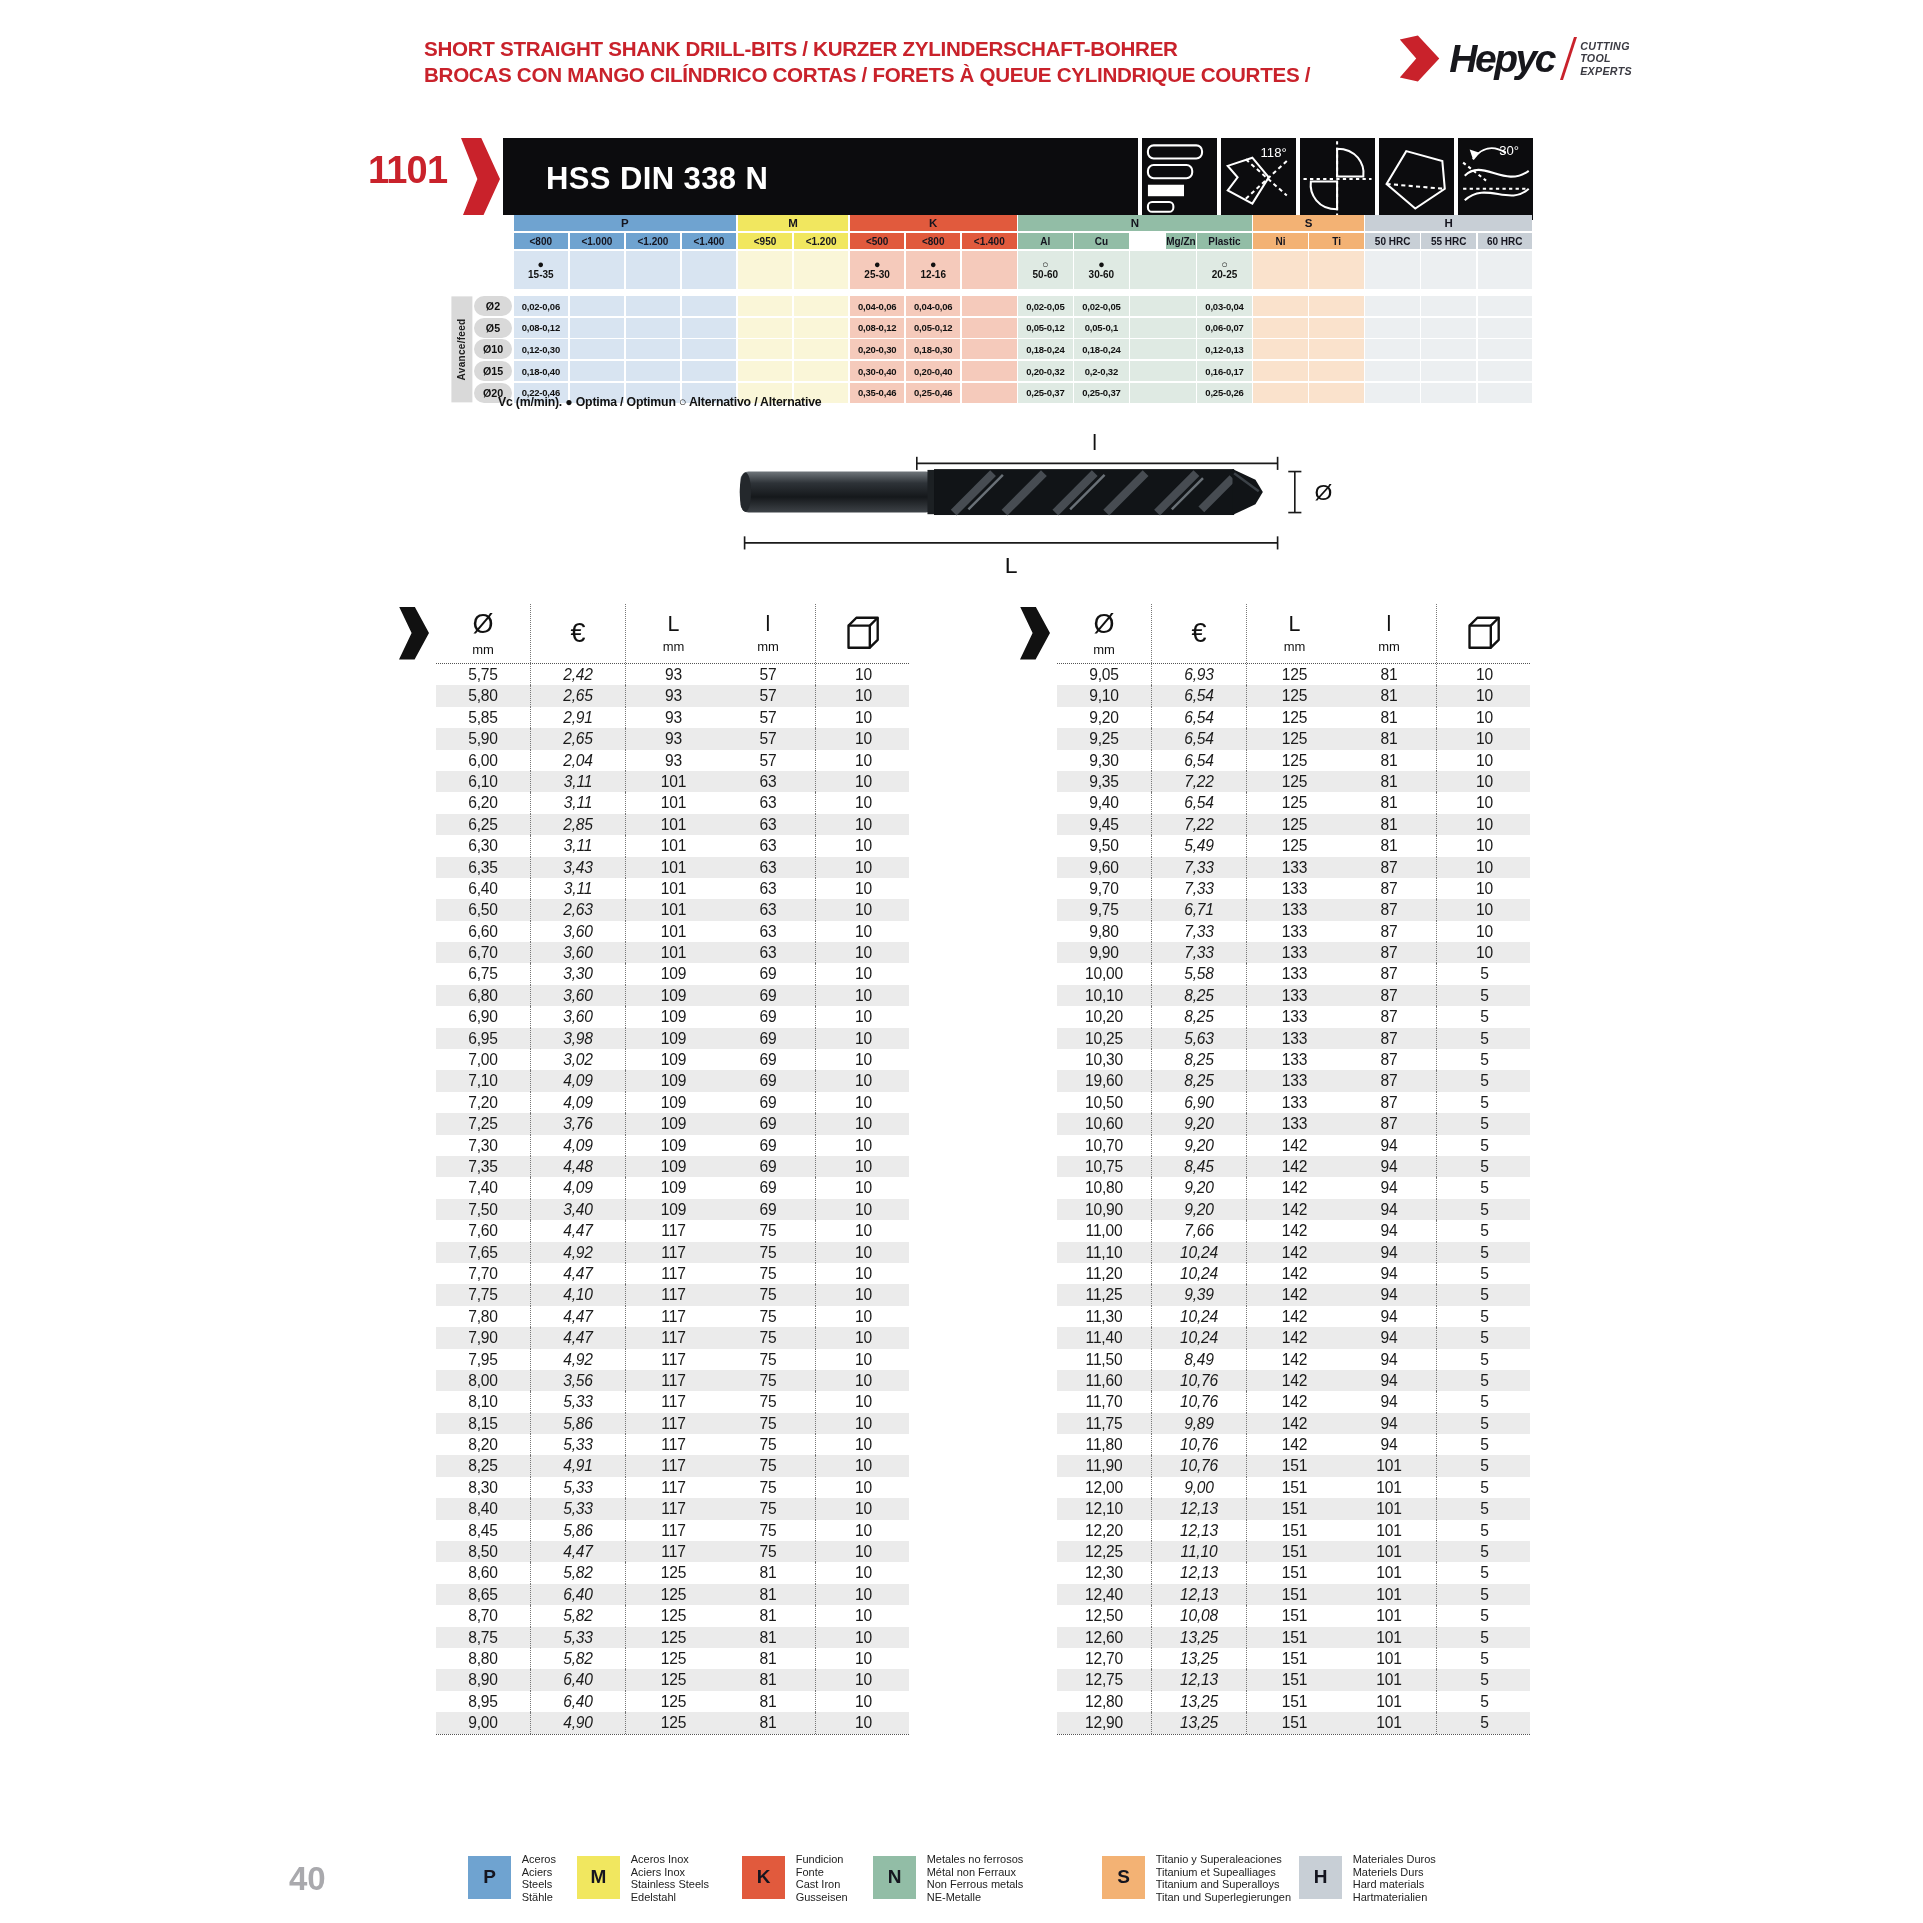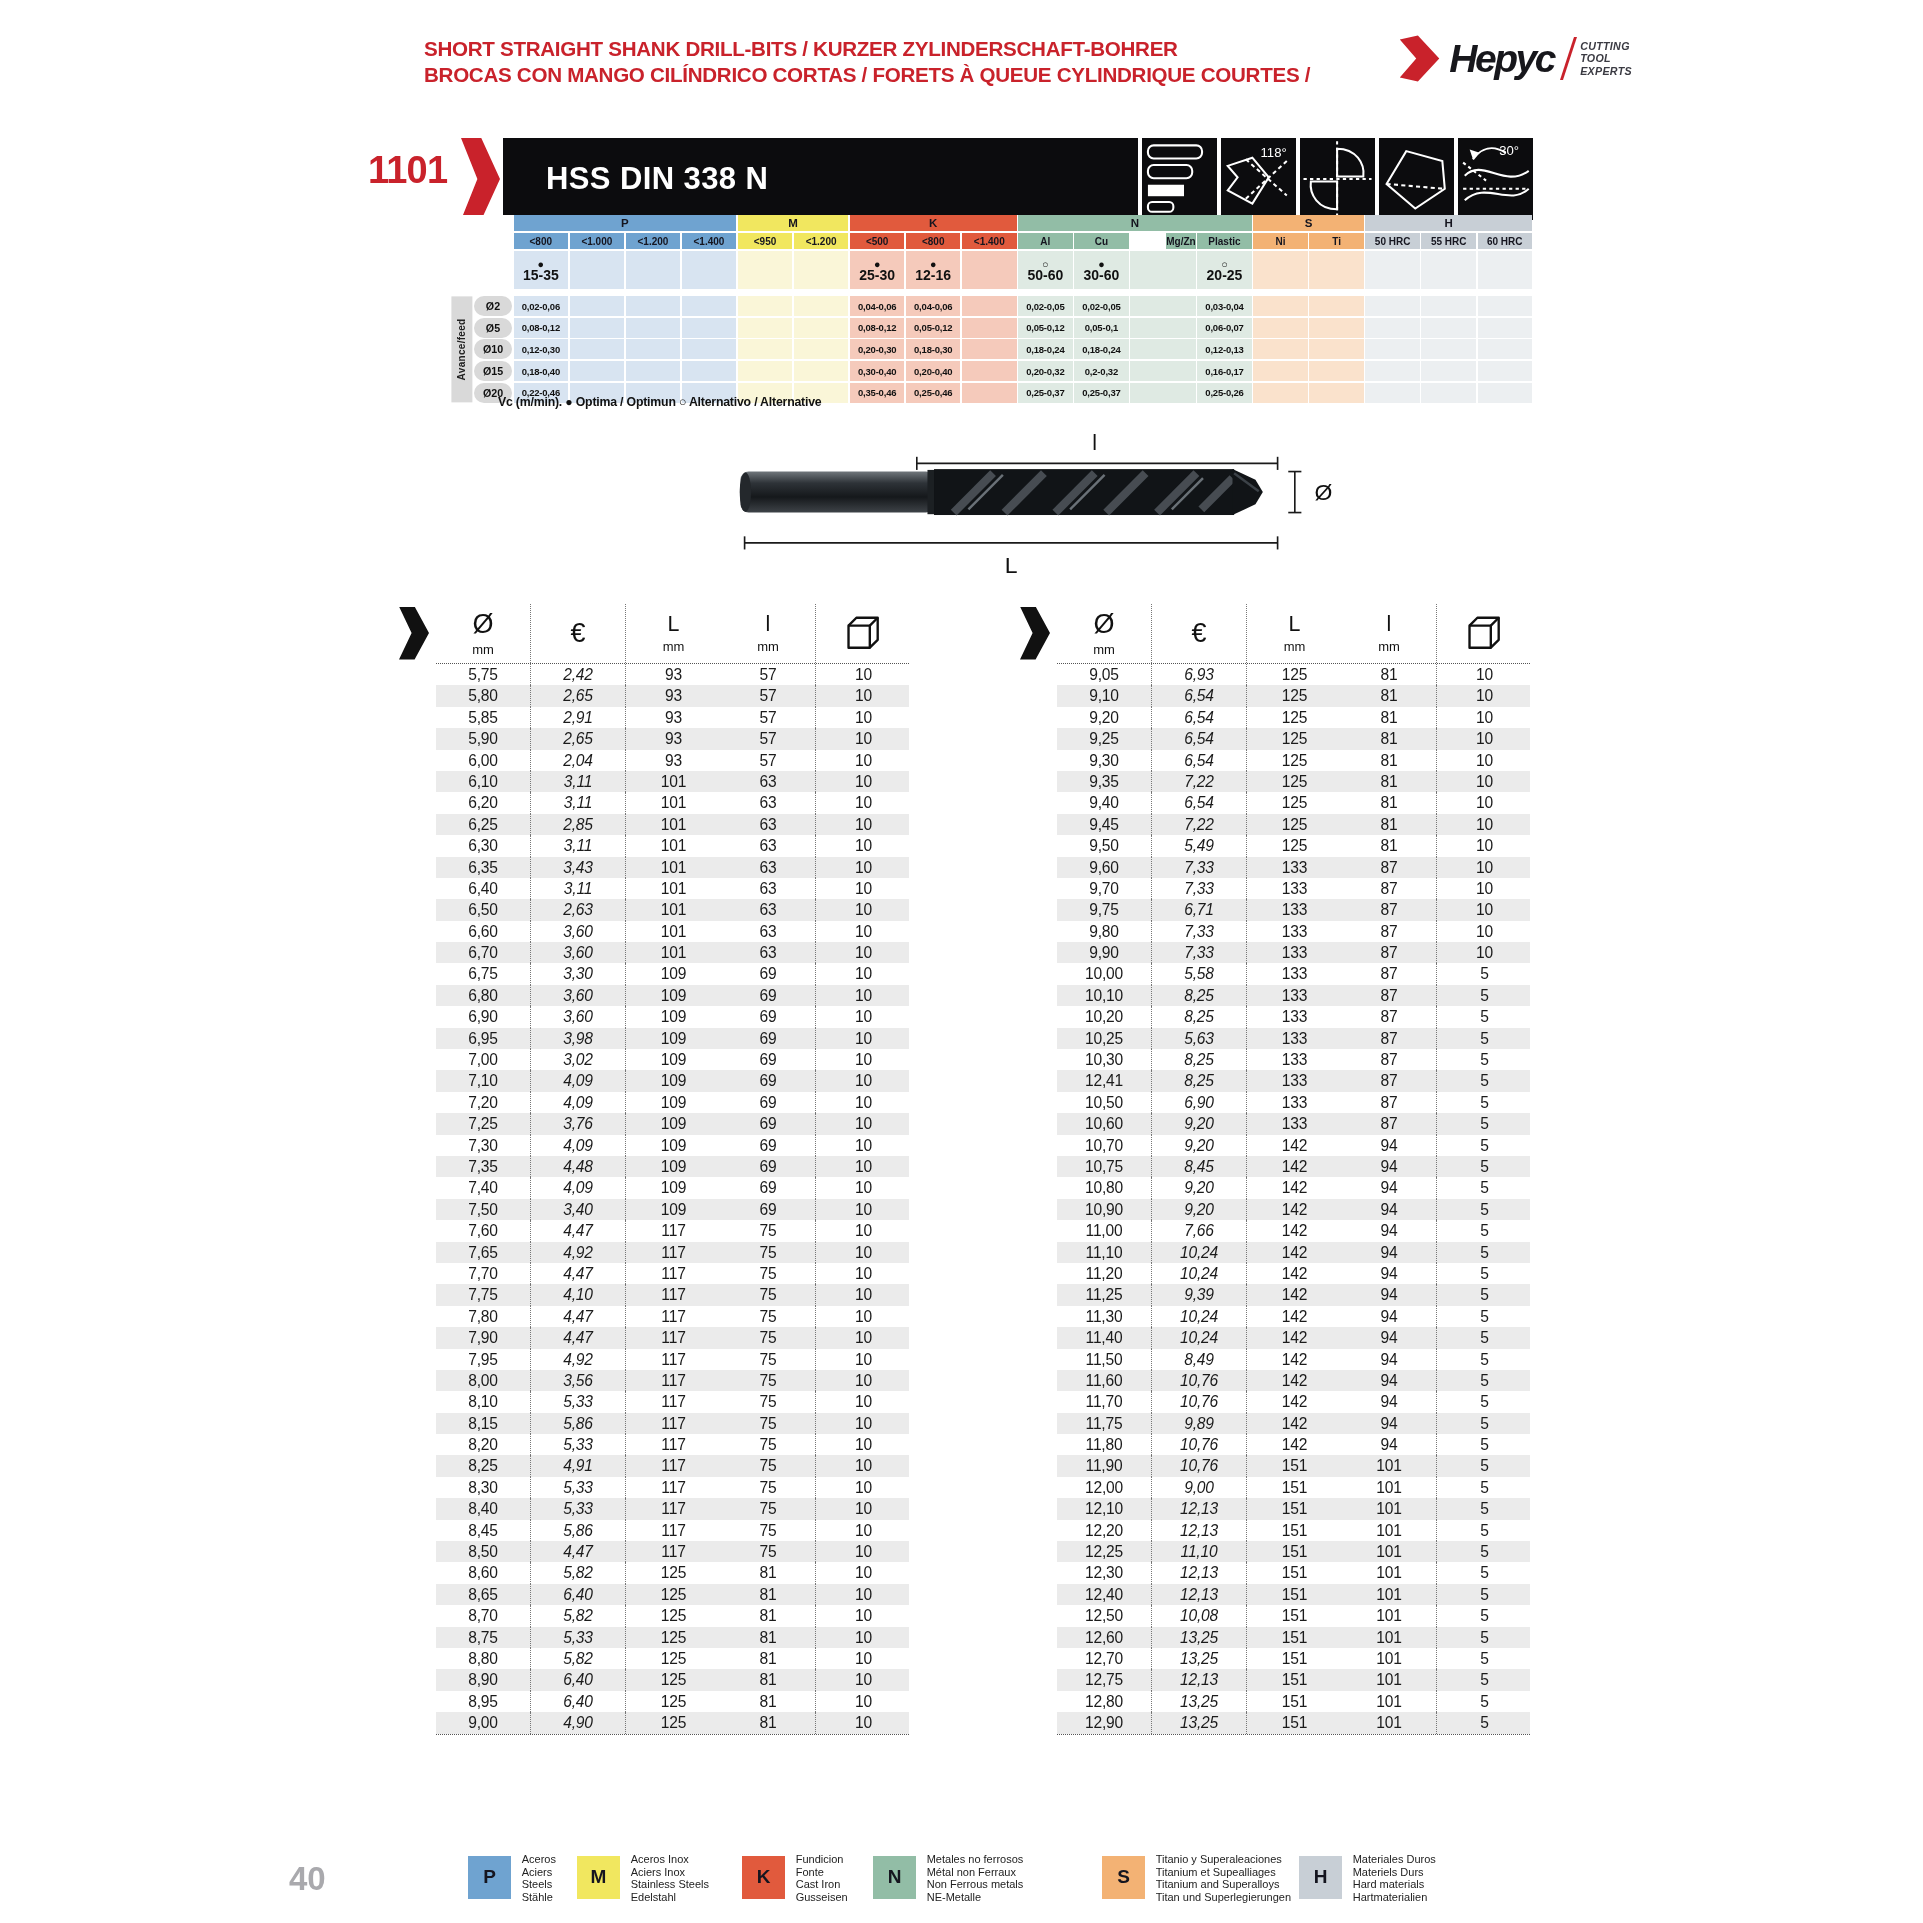--- a/index.html
+++ b/index.html
@@ -30,21 +30,21 @@
   
   .speeds { position:absolute; left:451px; top:215px; width:1081px; display:grid;
             grid-template-columns:21.4px 38px repeat(18, 1fr);
             grid-template-rows:16.4px 16.4px 38px 4.1px repeat(5, 20px);
             gap:1.6px; background:#fff; }
   .sp-cell { display:flex; align-items:center; justify-content:center; text-align:center; }
   .g-head { font-size:11.5px; font-weight:bold; color:#15151F; }
   .g-sub  { font-size:10px; font-weight:bold; color:#15151F; }
   .g-sym  { flex-direction:column; font-weight:bold; color:#111; }
   .g-sym .sym { font-size:10.7px; line-height:11.5px; }
-  .g-sym .rng { font-size:14px; line-height:10.7px; }
+  .g-sym .rng { font-size:10px; line-height:10.7px; }
   .g-axis { background:#D9D9D9; writing-mode:vertical-rl; transform:rotate(180deg);
             font-size:10px; font-weight:bold; letter-spacing:0.3px; color:#222; }
   .g-dia  { background:#D9D9D9; font-size:10.7px; font-weight:bold; color:#111;border-radius:10px; }
   .g-val  { font-size:9.5px; font-weight:bold; color:#111; letter-spacing:-0.2px; }
   .footnote { position:absolute; left:498px; top:395px; font-size:12.3px; font-weight:bold; color:#111; letter-spacing:-0.2px; }
 
   
   .ptable { position:absolute; top:604px; width:510px; }
   #ptable-left  { left:399px; }
   #ptable-right { left:1020px; }
@@ -924,21 +924,21 @@
           <span class="pc">5</span>
         </div>
         <div class="prow">
           <span class="pc bd-r">10,30</span>
           <span class="pc euro bd-r">8,25</span>
           <span class="pc">133</span>
           <span class="pc bd-r">87</span>
           <span class="pc">5</span>
         </div>
         <div class="prow">
-          <span class="pc bd-r">12,41</span>
+          <span class="pc bd-r">19,60</span>
           <span class="pc euro bd-r">8,25</span>
           <span class="pc">133</span>
           <span class="pc bd-r">87</span>
           <span class="pc">5</span>
         </div>
         <div class="prow">
           <span class="pc bd-r">10,50</span>
           <span class="pc euro bd-r">6,90</span>
           <span class="pc">133</span>
           <span class="pc bd-r">87</span>

